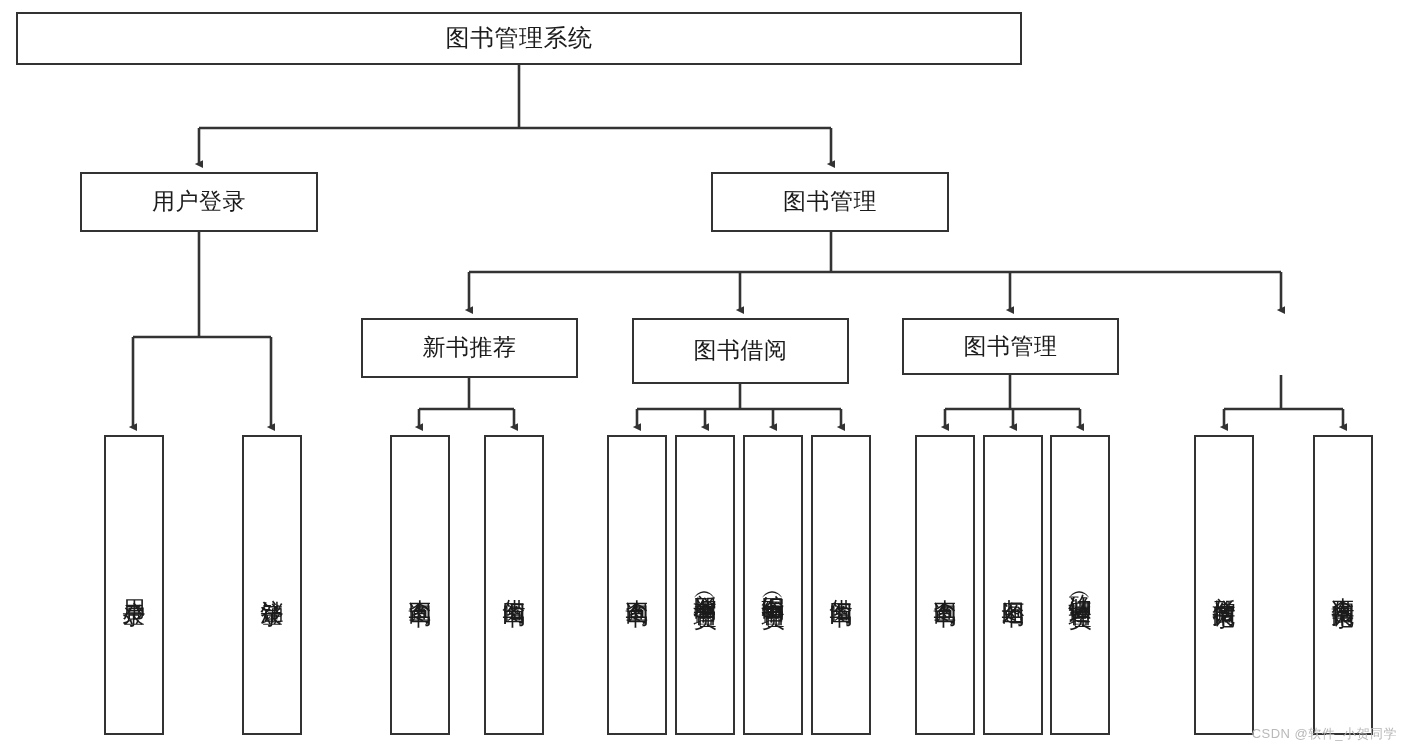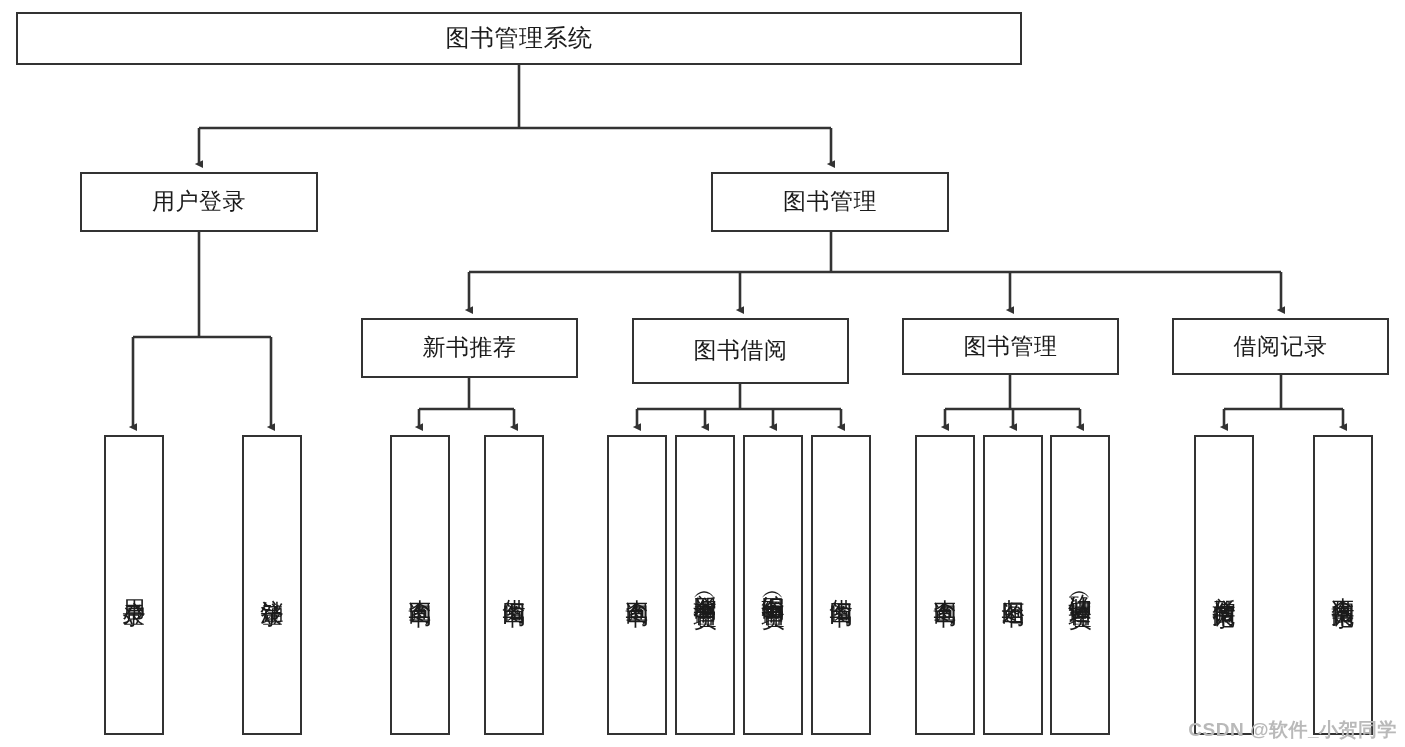--- a/index.html
+++ b/index.html
@@ -57,25 +57,24 @@
     font-size: 23px;
     line-height: 1.18;
     letter-spacing: 2px;
     max-height: 100%;
   }
   .node.root .label { font-size: 24px; }
   .watermark {
     position: absolute;
     right: 24px;
     bottom: 4px;
-    font-size: 19px;
+    font-size: 13px;
     color: #b9b9b9;
     white-space: nowrap;
     letter-spacing: 0.5px;
-    font-weight: bold;
   }
 </style>
 </head>
 <body>
 
 <div id="diagram">
 
   <svg id="edges" viewBox="0 0 1405 747" xmlns="http://www.w3.org/2000/svg">
     <defs>
       <marker id="arrow" markerWidth="9" markerHeight="9" refX="4.2" refY="4.4" orient="auto" markerUnits="userSpaceOnUse">
@@ -139,23 +138,20 @@
 
   <div class="node horiz" style="left:361px; top:318px; width:217px; height:60px;">
     <span class="label">新书推荐</span>
   </div>
   <div class="node horiz" style="left:632px; top:318px; width:217px; height:66px;">
     <span class="label">图书借阅</span>
   </div>
   <div class="node horiz" style="left:902px; top:318px; width:217px; height:57px;">
     <span class="label">图书管理</span>
   </div>
-  <div class="node horiz" style="left:1172px; top:318px; width:217px; height:57px;">
-    <span class="label">借阅记录</span>
-  </div>
 
   <div class="node vert" style="left:104px; top:435px; width:60px; height:300px;">
     <span class="label">用户登录</span>
   </div>
   <div class="node vert" style="left:242px; top:435px; width:60px; height:300px;">
     <span class="label">注销登录</span>
   </div>
 
   <div class="node vert" style="left:390px; top:435px; width:60px; height:300px;">
     <span class="label">查询图书</span>

